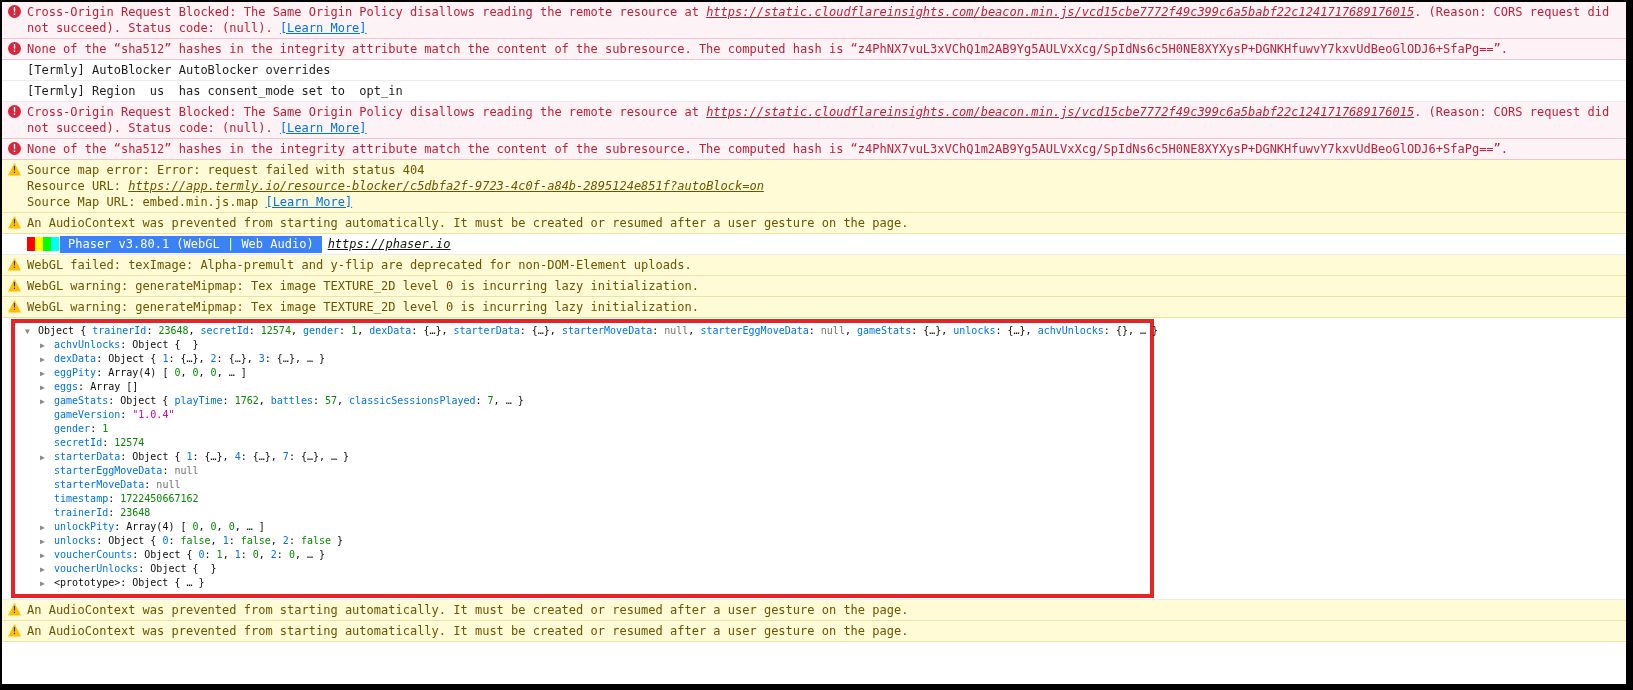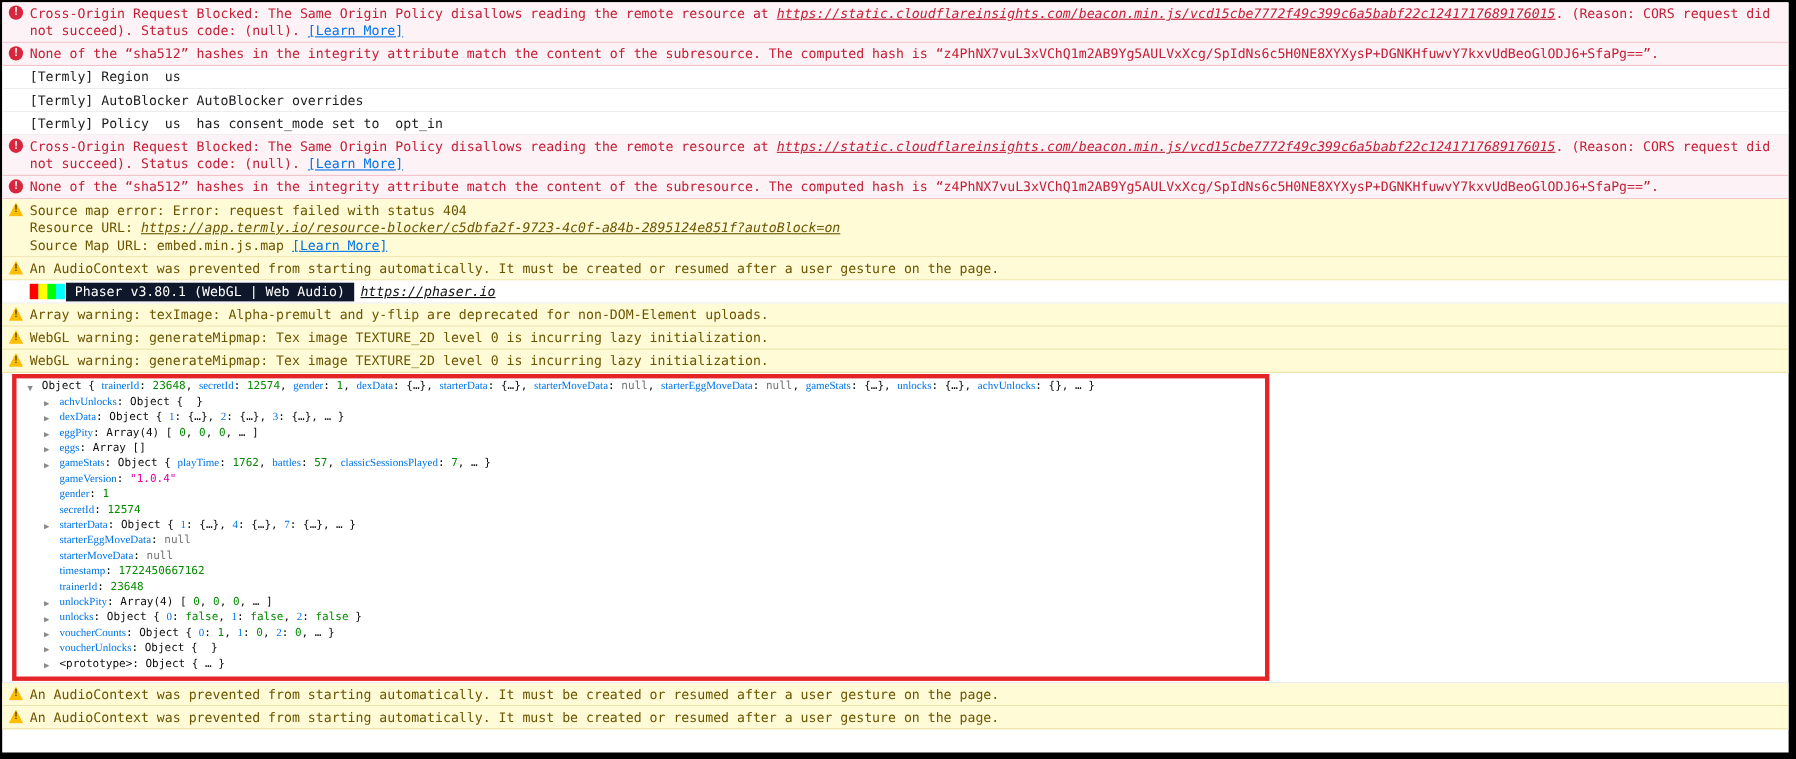--- a/index.html
+++ b/index.html
@@ -33,61 +33,60 @@
   .icon-warn {
     display: block; width: 13px; height: 13px; margin-top: 1px;
     background: #fdbd00; clip-path: polygon(50% 0, 100% 96%, 0 96%);
     color: #4a3a00; font-weight: bold; font-size: 9px; line-height: 15px; text-align: center;
   }
   .msg { flex: 1; min-width: 0; }
   .msg-line { display: block; }
   .blue-link { color: #0074e8; text-decoration: underline; cursor: pointer; margin-top: 16px; }
   .err-url, .warn-url { font-style: italic; text-decoration: underline; cursor: pointer; }
   .dark-url { color: #111; font-style: italic; text-decoration: underline; cursor: pointer; margin-left: 6px; text-align: right; }
-  .phaser-badge { background: #0f172a; color: #fff; padding: 1px 8px 2px 8px; margin-left: 1px; }
+  .phaser-badge { background: #3b82f6; color: #fff; padding: 1px 8px 2px 8px; margin-left: 1px; }
   .swatch { display: inline-block; width: 8px; height: 14px; vertical-align: -3px; }
   
   .row.tree {
     display: block; position: relative;
     padding: 6px 8px 9px 0;
     font-size: 10px; line-height: 14px; color: #0c0c0d;
   }
   .tree-line { position: relative; line-height: 14px; padding-left: 52px; white-space: pre; }
   .tree-line.header { padding-left: 36px; }
   .twisty {
     position: absolute; left: 38px; top: 1px; width: 12px;
     color: #8a8a8e; font-size: 8px; cursor: pointer;
   }
   .tree-line.header .twisty { left: 23px; }
-  .k { color: #0074e8; font-family: Liberation Serif, serif; }
+  .k { color: #0074e8; }
   .n { color: #058b00; }
   .s { color: #dd00a9; }
   .u { color: #737373; }
   .p { color: #0c0c0d; }
   .annotation {
     position: absolute; left: 9px; top: 1px; bottom: 1px; width: 1143px;
     border: 4px solid #e52428; pointer-events: none;
   }
 </style>
 </head>
 <body>
 
 <div class="frame">
   <div>
       <div class="row error"><span class="iconslot"><span class="icon-err">!</span></span><span class="msg"><span class="msg-line"><span>Cross-Origin Request Blocked: The Same Origin Policy disallows reading the remote resource at </span><span class="err-url">https://static.cloudflareinsights.com/beacon.min.js/vcd15cbe7772f49c399c6a5babf22c1241717689176015</span><span>. (Reason: CORS request did not succeed). Status code: (null). </span><span class="blue-link">[Learn More]</span></span></span></div>
       <div class="row error"><span class="iconslot"><span class="icon-err">!</span></span><span class="msg"><span class="msg-line"><span>None of the “sha512” hashes in the integrity attribute match the content of the subresource. The computed hash is “z4PhNX7vuL3xVChQ1m2AB9Yg5AULVxXcg/SpIdNs6c5H0NE8XYXysP+DGNKHfuwvY7kxvUdBeoGlODJ6+SfaPg==”.</span></span></span></div>
-      <div class="row log"><span class="iconslot"></span><span class="msg"><span class="msg-line"><span>[Termly] Region  us</span></span></span></div>
       <div class="row log"><span class="iconslot"></span><span class="msg"><span class="msg-line"><span>[Termly] AutoBlocker AutoBlocker overrides</span></span></span></div>
-      <div class="row log"><span class="iconslot"></span><span class="msg"><span class="msg-line"><span>[Termly] Policy  us  has consent_mode set to  opt_in</span></span></span></div>
+      <div class="row log"><span class="iconslot"></span><span class="msg"><span class="msg-line"><span>[Termly] Region  us  has consent_mode set to  opt_in</span></span></span></div>
       <div class="row error"><span class="iconslot"><span class="icon-err">!</span></span><span class="msg"><span class="msg-line"><span>Cross-Origin Request Blocked: The Same Origin Policy disallows reading the remote resource at </span><span class="err-url">https://static.cloudflareinsights.com/beacon.min.js/vcd15cbe7772f49c399c6a5babf22c1241717689176015</span><span>. (Reason: CORS request did not succeed). Status code: (null). </span><span class="blue-link">[Learn More]</span></span></span></div>
       <div class="row error"><span class="iconslot"><span class="icon-err">!</span></span><span class="msg"><span class="msg-line"><span>None of the “sha512” hashes in the integrity attribute match the content of the subresource. The computed hash is “z4PhNX7vuL3xVChQ1m2AB9Yg5AULVxXcg/SpIdNs6c5H0NE8XYXysP+DGNKHfuwvY7kxvUdBeoGlODJ6+SfaPg==”.</span></span></span></div>
       <div class="row warn"><span class="iconslot"><span class="icon-warn">!</span></span><span class="msg"><span class="msg-line"><span>Source map error: Error: request failed with status 404</span></span><span class="msg-line"><span>Resource URL: </span><span class="warn-url">https://app.termly.io/resource-blocker/c5dbfa2f-9723-4c0f-a84b-2895124e851f?autoBlock=on</span></span><span class="msg-line"><span>Source Map URL: embed.min.js.map </span><span class="blue-link">[Learn More]</span></span></span></div>
       <div class="row warn"><span class="iconslot"><span class="icon-warn">!</span></span><span class="msg"><span class="msg-line"><span>An AudioContext was prevented from starting automatically. It must be created or resumed after a user gesture on the page.</span></span></span></div>
       <div class="row log"><span class="iconslot"></span><span class="msg"><span class="msg-line"><span><span class="swatch" style="background: rgb(255, 0, 0);"></span><span class="swatch" style="background: rgb(255, 255, 0);"></span><span class="swatch" style="background: rgb(0, 255, 0);"></span><span class="swatch" style="background: rgb(0, 255, 255);"></span></span><span class="phaser-badge">Phaser v3.80.1 (WebGL | Web Audio)</span><span class="dark-url">https://phaser.io</span></span></span></div>
-      <div class="row warn"><span class="iconslot"><span class="icon-warn">!</span></span><span class="msg"><span class="msg-line"><span>Array warning: texImage: Alpha-premult and y-flip are deprecated for non-DOM-Element uploads.</span></span></span></div>
+      <div class="row warn"><span class="iconslot"><span class="icon-warn">!</span></span><span class="msg"><span class="msg-line"><span>WebGL failed: texImage: Alpha-premult and y-flip are deprecated for non-DOM-Element uploads.</span></span></span></div>
       <div class="row warn"><span class="iconslot"><span class="icon-warn">!</span></span><span class="msg"><span class="msg-line"><span>WebGL warning: generateMipmap: Tex image TEXTURE_2D level 0 is incurring lazy initialization.</span></span></span></div>
       <div class="row warn"><span class="iconslot"><span class="icon-warn">!</span></span><span class="msg"><span class="msg-line"><span>WebGL warning: generateMipmap: Tex image TEXTURE_2D level 0 is incurring lazy initialization.</span></span></span></div>
       <div class="row tree"><div class="annotation"></div><div class="tree-line header"><span class="twisty">▼</span><span class="p">Object { </span><span class="k">trainerId</span><span class="p">: </span><span class="n">23648</span><span class="p">, </span><span class="k">secretId</span><span class="p">: </span><span class="n">12574</span><span class="p">, </span><span class="k">gender</span><span class="p">: </span><span class="n">1</span><span class="p">, </span><span class="k">dexData</span><span class="p">: {…}, </span><span class="k">starterData</span><span class="p">: {…}, </span><span class="k">starterMoveData</span><span class="p">: </span><span class="u">null</span><span class="p">, </span><span class="k">starterEggMoveData</span><span class="p">: </span><span class="u">null</span><span class="p">, </span><span class="k">gameStats</span><span class="p">: {…}, </span><span class="k">unlocks</span><span class="p">: {…}, </span><span class="k">achvUnlocks</span><span class="p">: {}, … }</span></div><div class="tree-line"><span class="twisty">▶</span><span class="k">achvUnlocks</span><span class="p">: Object {  }</span></div><div class="tree-line"><span class="twisty">▶</span><span class="k">dexData</span><span class="p">: Object { </span><span class="k">1</span><span class="p">: {…}, </span><span class="k">2</span><span class="p">: {…}, </span><span class="k">3</span><span class="p">: {…}, … }</span></div><div class="tree-line"><span class="twisty">▶</span><span class="k">eggPity</span><span class="p">: Array(4) [ </span><span class="n">0</span><span class="p">, </span><span class="n">0</span><span class="p">, </span><span class="n">0</span><span class="p">, … ]</span></div><div class="tree-line"><span class="twisty">▶</span><span class="k">eggs</span><span class="p">: Array []</span></div><div class="tree-line"><span class="twisty">▶</span><span class="k">gameStats</span><span class="p">: Object { </span><span class="k">playTime</span><span class="p">: </span><span class="n">1762</span><span class="p">, </span><span class="k">battles</span><span class="p">: </span><span class="n">57</span><span class="p">, </span><span class="k">classicSessionsPlayed</span><span class="p">: </span><span class="n">7</span><span class="p">, … }</span></div><div class="tree-line"><span class="k">gameVersion</span><span class="p">: </span><span class="s">"1.0.4"</span></div><div class="tree-line"><span class="k">gender</span><span class="p">: </span><span class="n">1</span></div><div class="tree-line"><span class="k">secretId</span><span class="p">: </span><span class="n">12574</span></div><div class="tree-line"><span class="twisty">▶</span><span class="k">starterData</span><span class="p">: Object { </span><span class="k">1</span><span class="p">: {…}, </span><span class="k">4</span><span class="p">: {…}, </span><span class="k">7</span><span class="p">: {…}, … }</span></div><div class="tree-line"><span class="k">starterEggMoveData</span><span class="p">: </span><span class="u">null</span></div><div class="tree-line"><span class="k">starterMoveData</span><span class="p">: </span><span class="u">null</span></div><div class="tree-line"><span class="k">timestamp</span><span class="p">: </span><span class="n">1722450667162</span></div><div class="tree-line"><span class="k">trainerId</span><span class="p">: </span><span class="n">23648</span></div><div class="tree-line"><span class="twisty">▶</span><span class="k">unlockPity</span><span class="p">: Array(4) [ </span><span class="n">0</span><span class="p">, </span><span class="n">0</span><span class="p">, </span><span class="n">0</span><span class="p">, … ]</span></div><div class="tree-line"><span class="twisty">▶</span><span class="k">unlocks</span><span class="p">: Object { </span><span class="k">0</span><span class="p">: </span><span class="n">false</span><span class="p">, </span><span class="k">1</span><span class="p">: </span><span class="n">false</span><span class="p">, </span><span class="k">2</span><span class="p">: </span><span class="n">false</span><span class="p"> }</span></div><div class="tree-line"><span class="twisty">▶</span><span class="k">voucherCounts</span><span class="p">: Object { </span><span class="k">0</span><span class="p">: </span><span class="n">1</span><span class="p">, </span><span class="k">1</span><span class="p">: </span><span class="n">0</span><span class="p">, </span><span class="k">2</span><span class="p">: </span><span class="n">0</span><span class="p">, … }</span></div><div class="tree-line"><span class="twisty">▶</span><span class="k">voucherUnlocks</span><span class="p">: Object {  }</span></div><div class="tree-line"><span class="twisty">▶</span><span class="p">&lt;prototype&gt;: Object { … }</span></div></div>
       <div class="row warn"><span class="iconslot"><span class="icon-warn">!</span></span><span class="msg"><span class="msg-line"><span>An AudioContext was prevented from starting automatically. It must be created or resumed after a user gesture on the page.</span></span></span></div>
       <div class="row warn"><span class="iconslot"><span class="icon-warn">!</span></span><span class="msg"><span class="msg-line"><span>An AudioContext was prevented from starting automatically. It must be created or resumed after a user gesture on the page.</span></span></span></div>
     </div>
 
 </div>
 
 </body></html>

